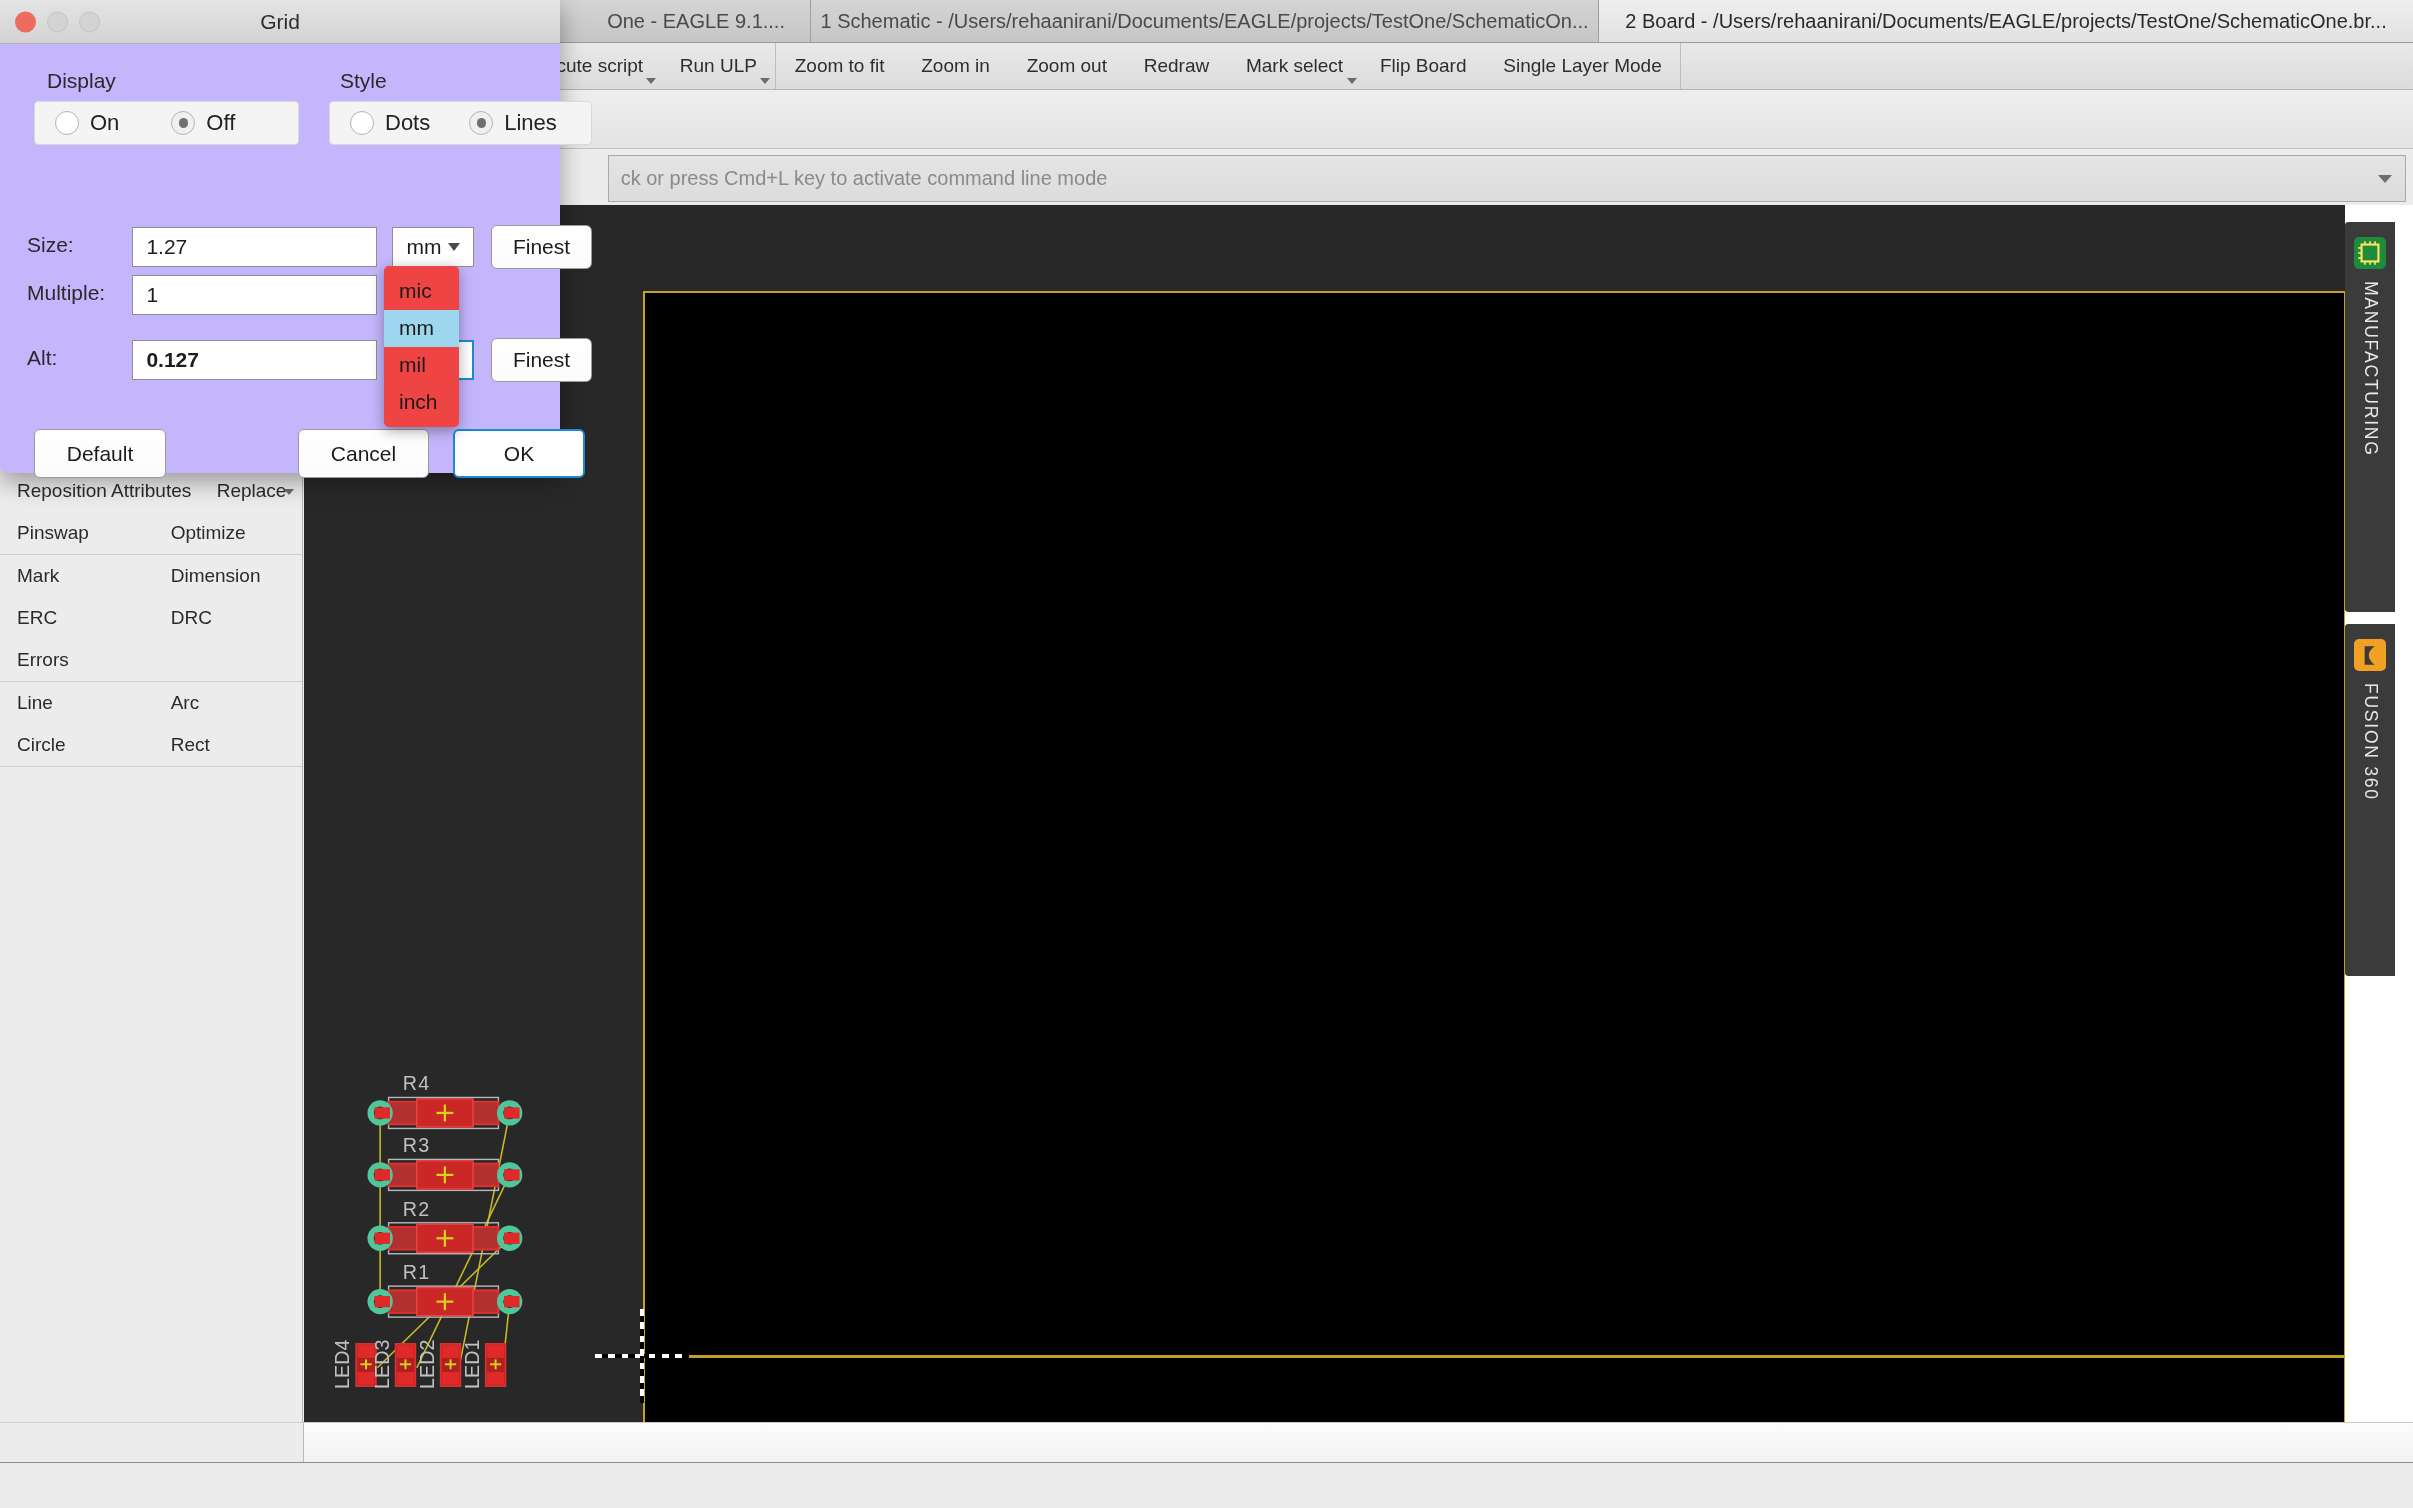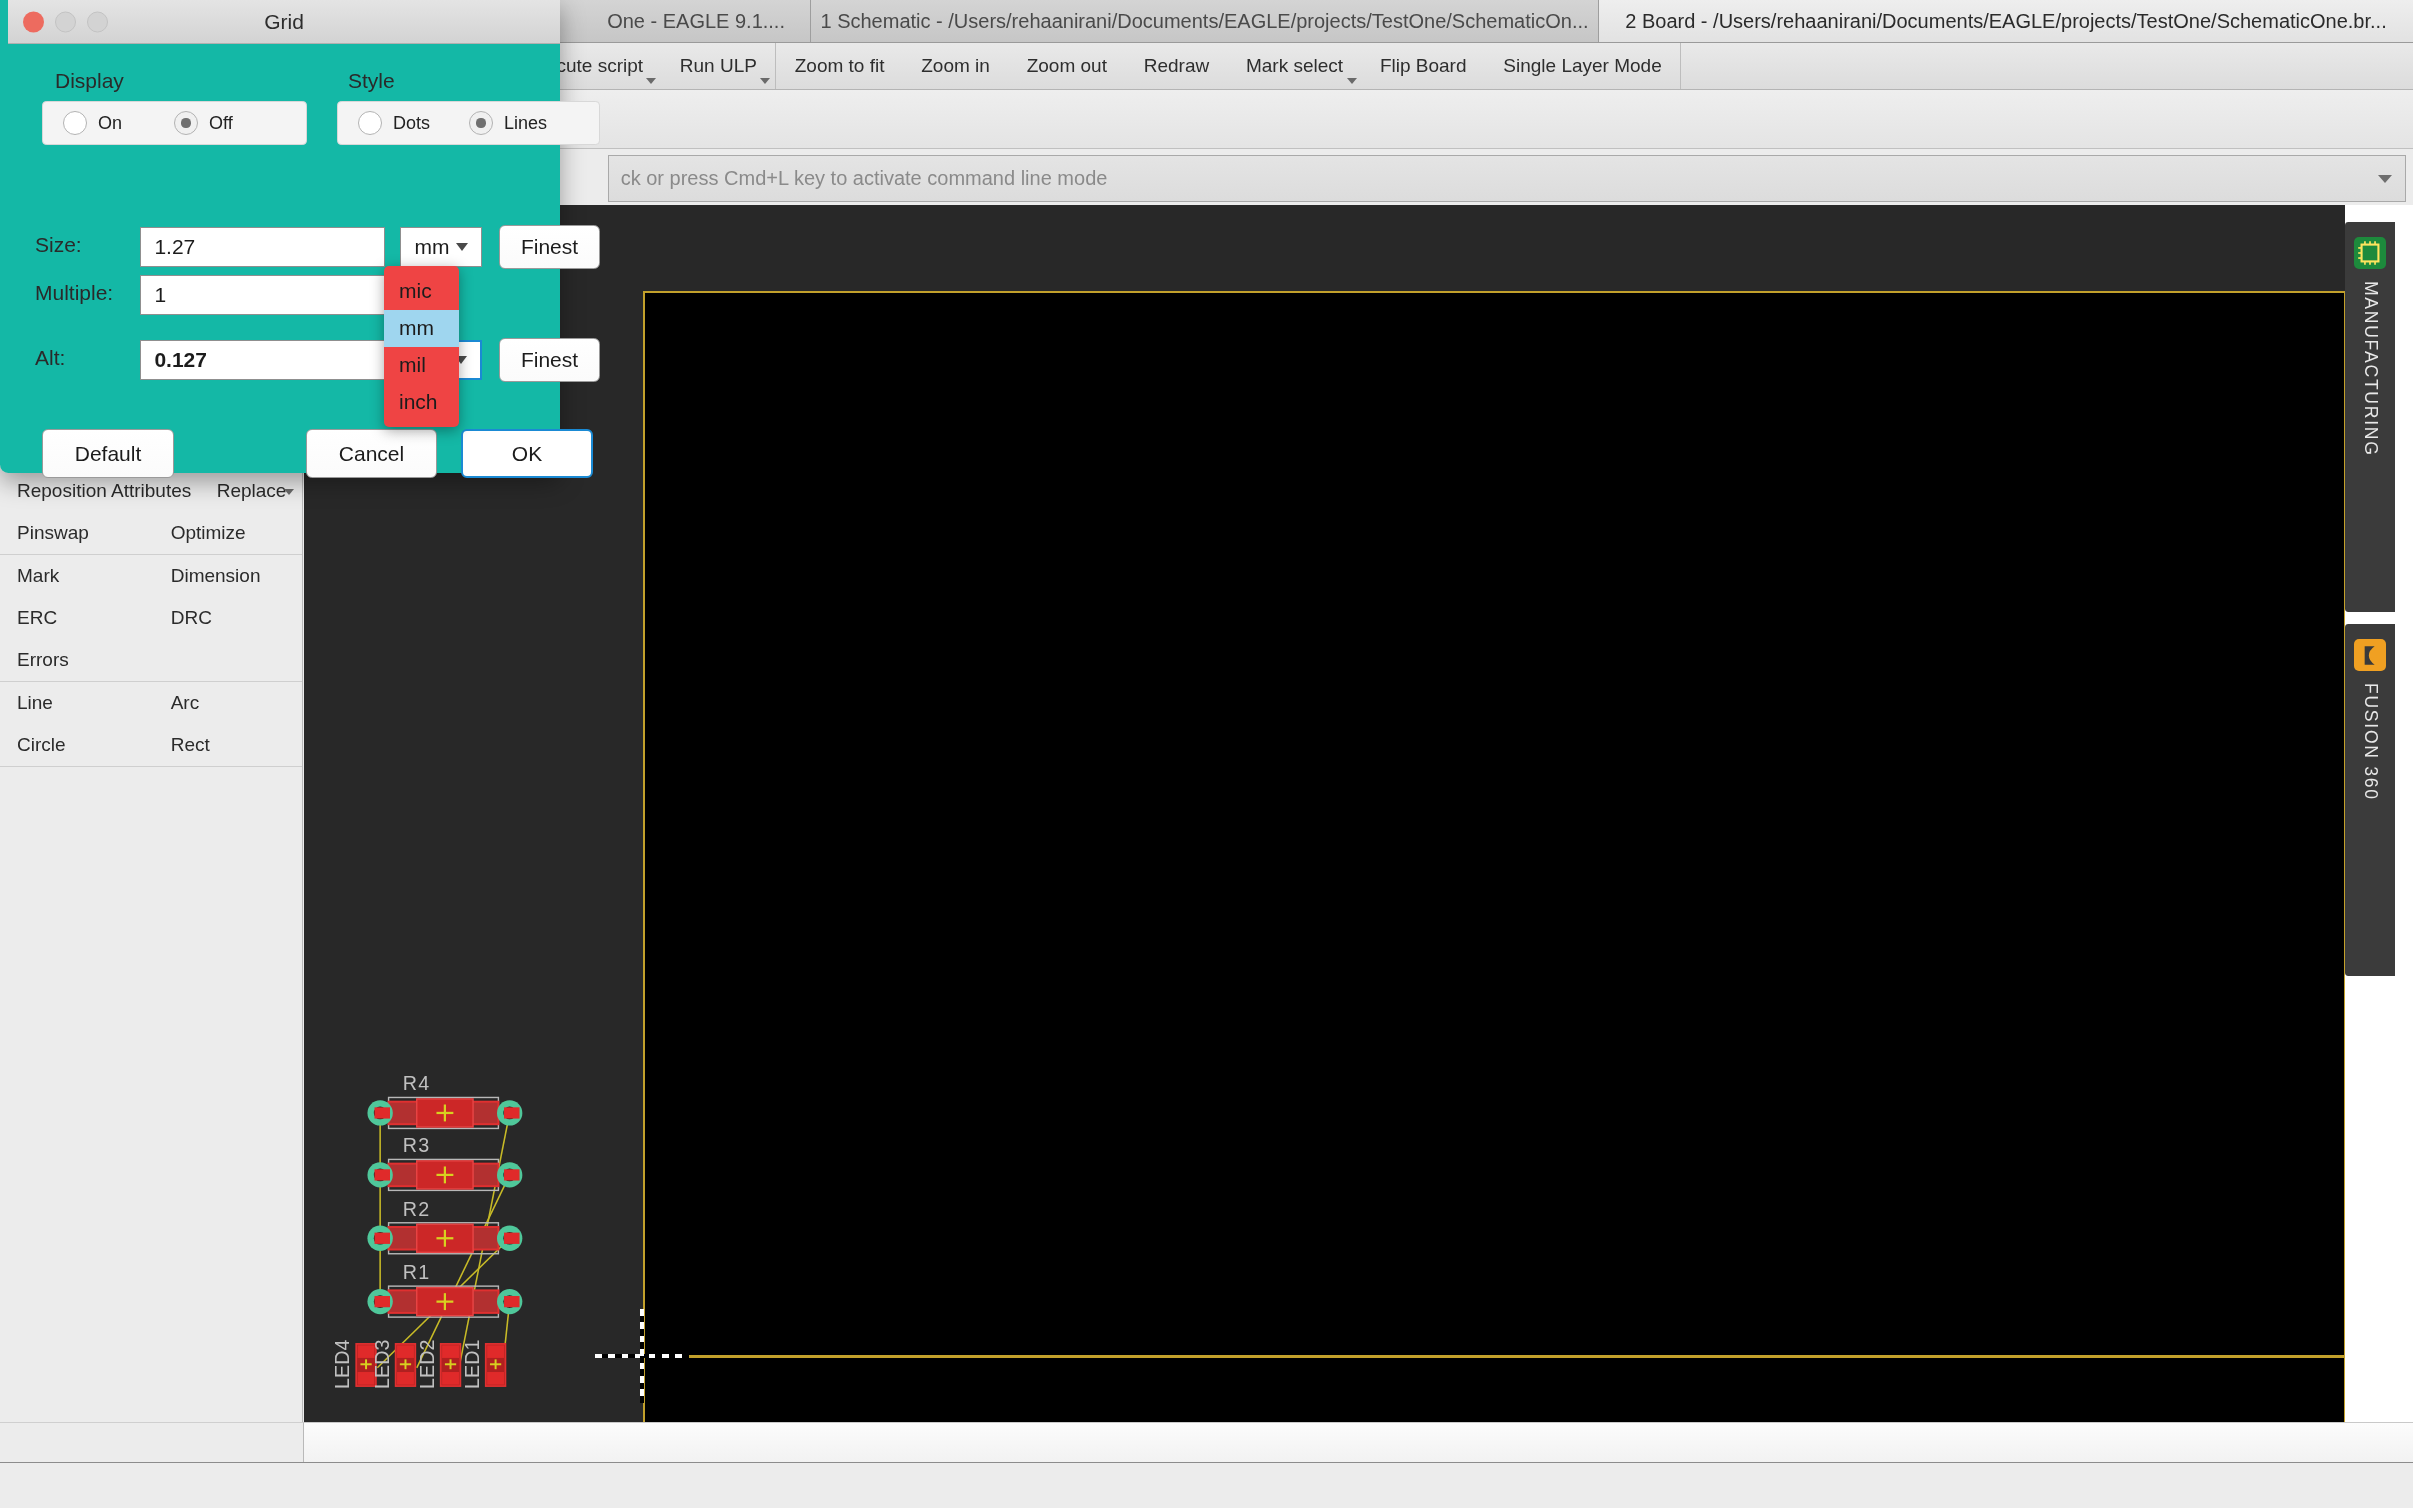--- a/index.html
+++ b/index.html
@@ -190,26 +190,25 @@
   }
   .leftpanel-bottom {
     position: absolute; left: 0; top: 1422px; width: 304px; height: 40px;
     background: #ececec; border-right: 0.8px solid #b9b9b9;
     border-top: 0.8px solid #cfcfcf;
   }
 
   
   .dialog {
     position: absolute; left: 0; top: 0; width: 560px; height: 473px;
-    background: #14b8a6;
+    background: #c4b5fd;
     border-radius: 0 0 8.4px 8.4px;
     box-shadow: 0 8.4px 25px rgba(0,0,0,0.35);
     z-index: 50;
     overflow: visible;
-    padding-left: 8px;
   }
   .dlg-titlebar {
     position: relative; height: 44px;
     background: linear-gradient(to bottom, #e4e4e4, #d3d3d3);
     border-bottom: 0.8px solid #b0b0b0;
     display: flex; align-items: center; justify-content: center;
   }
   .dlg-title { font-size: 21px; color: #2d2d2d; }
   .traffic { position: absolute; left: 15px; top: 50%; transform: translateY(-50%); display: flex; gap: 11px; }
   .tl { width: 21px; height: 21px; border-radius: 50%; }
@@ -229,21 +228,21 @@
   .radio-item { display: flex; align-items: center; gap: 11px; }
   .radio-circle {
     width: 24px; height: 24px; border-radius: 50%;
     background: #ffffff;
     border: 0.8px solid #b3b3b3;
     display: flex; align-items: center; justify-content: center;
     flex: none;
   }
   .radio-circle.on { background: #f0f0f0; }
   .radio-circle .dot { width: 9.2px; height: 9.2px; border-radius: 50%; background: #707070; }
-  .radio-label { font-size: 18px; color: #222; }
+  .radio-label { font-size: 22px; color: #222; }
 
   .field-label { position: absolute; font-size: 21px; color: #2a2a2a; }
   .txtfield {
     position: absolute;
     background: #ffffff;
     border: 0.8px solid #8f8f8f;
     display: flex; align-items: center;
     padding-left: 13.4px;
     font-size: 21px; color: #1c1c1c;
   }

